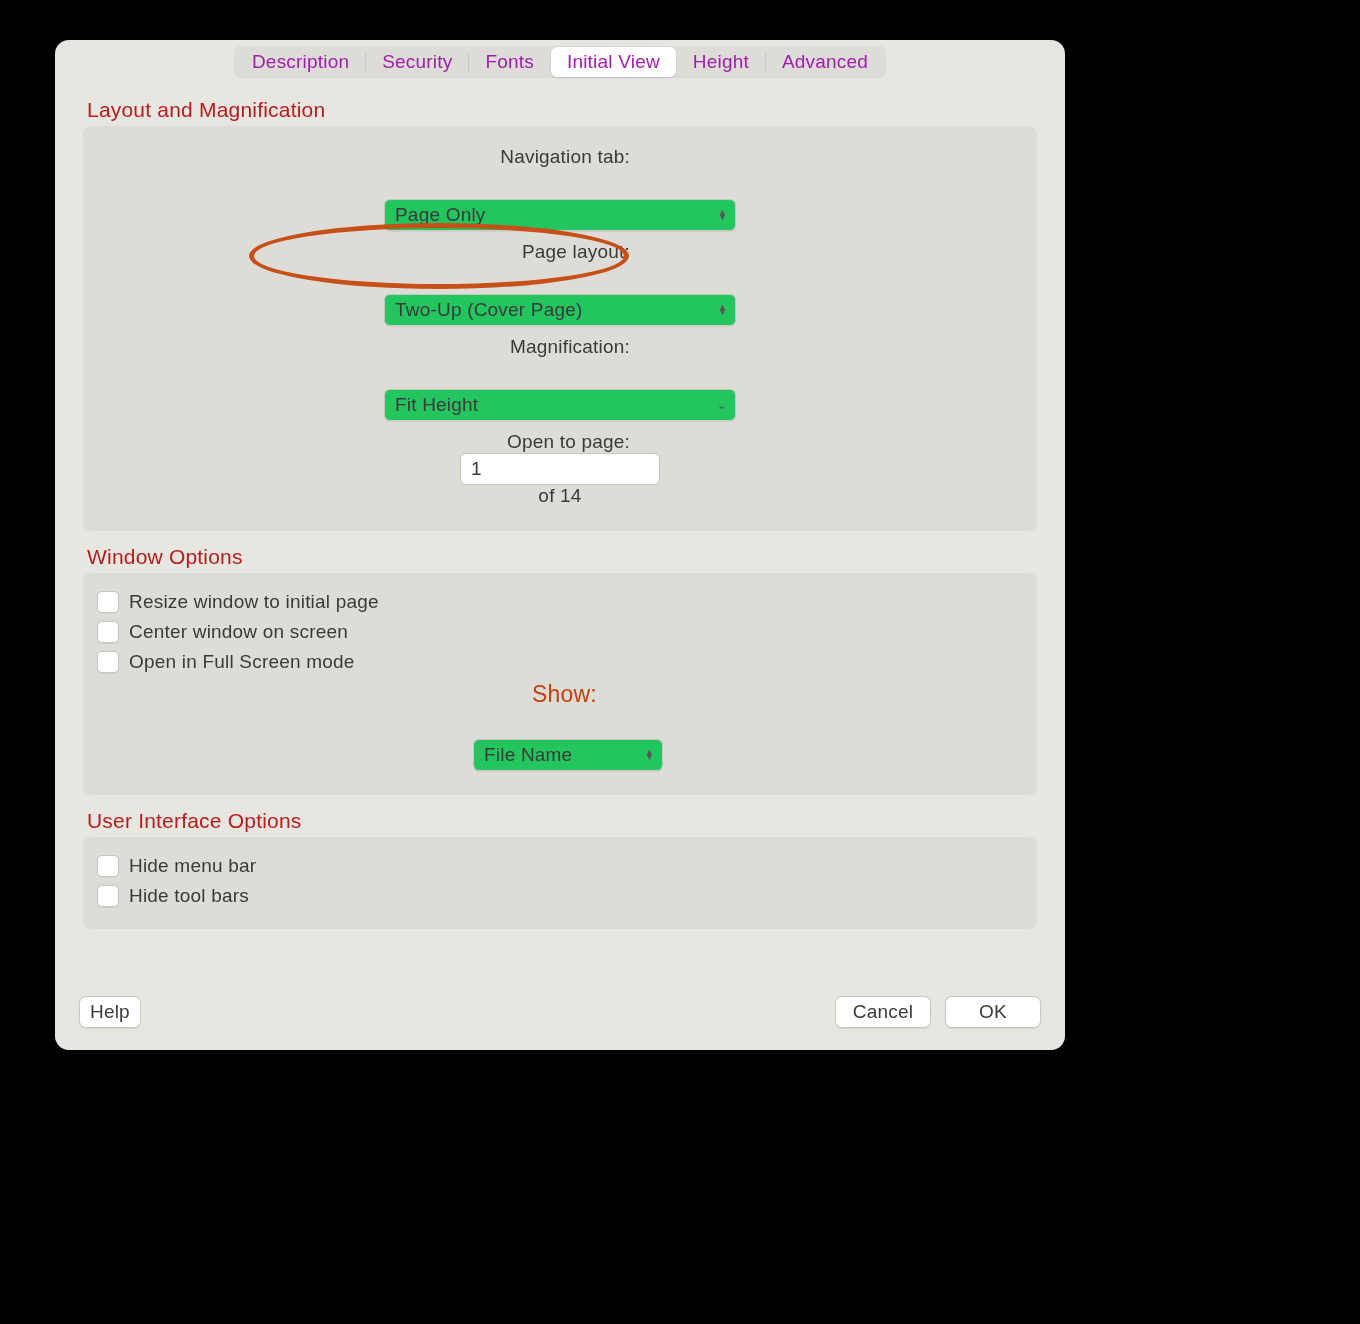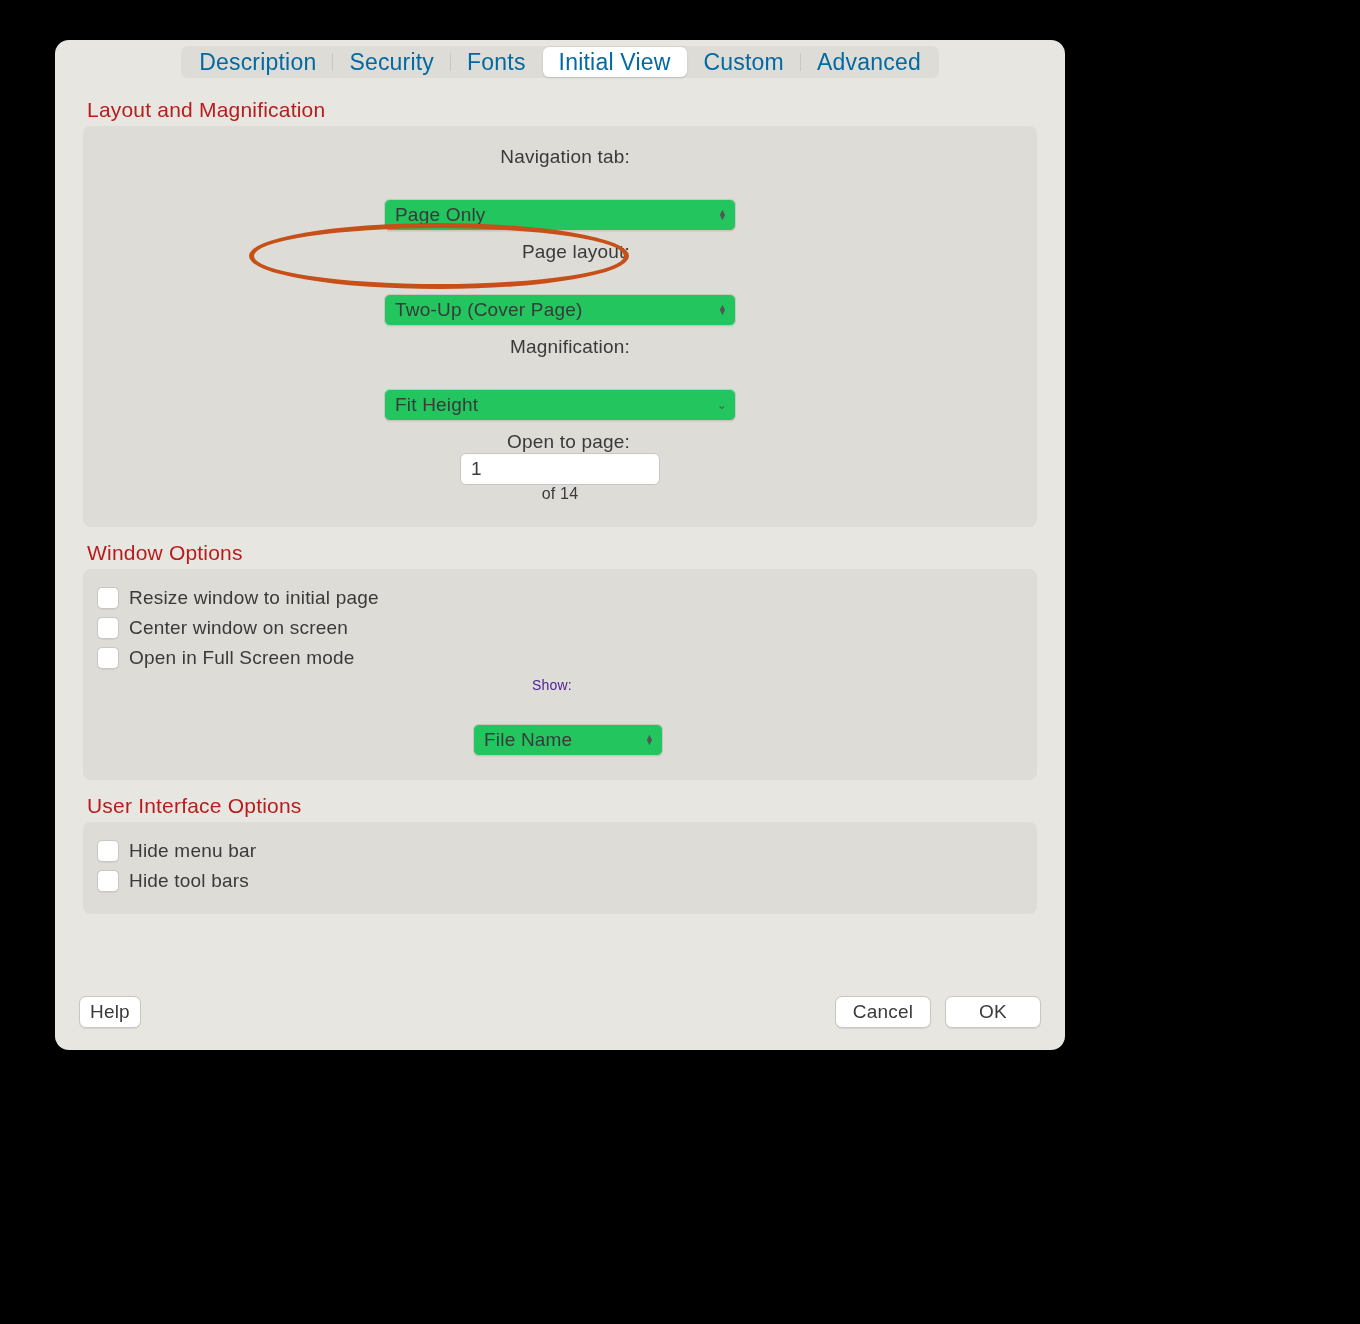--- a/index.html
+++ b/index.html
@@ -42,22 +42,22 @@
     .tabbar {
       display: flex;
       align-items: center;
       background: #dedcD7;
       border-radius: 7px;
       padding: 2px;
       height: 32px;
     }
     .tab {
       padding: 3px 16px;
-      font-size: 23px;
-      color: #0369a1;
+      font-size: 19px;
+      color: #a21caf;
       cursor: default;
       border-radius: 6px;
       line-height: 24px;
     }
     .tab.active {
       background: #fff;
       box-shadow: 0 0.5px 2px rgba(0,0,0,.15);
     }
     .tab-sep {
       width: 1px;
@@ -124,21 +124,21 @@
       border-radius: 6px;
       height: 32px;
       padding: 0 10px;
       font-size: 19px;
       color: #3a3a3a;
       display: flex;
       align-items: center;
       width: 200px;
     }
     .oftext {
-      font-size: 16px;
+      font-size: 19px;
       color: #3a3a3a;
     }
     .checkrow {
       display: flex;
       align-items: flex-start;
       margin: 8px 0;
     }
     .checkbox {
       width: 22px;
       height: 22px;
@@ -187,21 +187,21 @@
   <div class="tabs">
     <div class="tabbar">
       <div class="tab">Description</div>
       <div class="tab-sep"></div>
       <div class="tab">Security</div>
       <div class="tab-sep"></div>
       <div class="tab">Fonts</div>
       <div class="tab-sep" style="visibility:hidden"></div>
       <div class="tab active">Initial View</div>
       <div class="tab-sep" style="visibility:hidden"></div>
-      <div class="tab">Custom</div>
+      <div class="tab">Height</div>
       <div class="tab-sep"></div>
       <div class="tab">Advanced</div>
     </div>
   </div>
 
   <div class="content">
 
     <div class="section-title">Layout and Magnification</div>
     <div class="group" style="position:relative;">
 
@@ -253,21 +253,21 @@
       </div>
       <div class="checkrow">
         <div class="checkbox"></div>
         <div class="checklabel">Center window on screen</div>
       </div>
       <div class="checkrow">
         <div class="checkbox"></div>
         <div class="checklabel">Open in Full Screen mode</div>
       </div>
       <div class="row" style="margin-top:6px;">
-        <div style="width:60px; font-size:14px; color:#4c1d95; padding-left:2px;">Show:</div>
+        <div style="width:60px; font-size:23px; color:#c2410c; padding-left:2px;">Show:</div>
         <div class="select" style="width:190px; margin-left:16px;">
           <span>File Name</span>
           <span class="caret">
               <span>▲</span>
               <span>▼</span>
             </span>
         </div>
       </div>
     </div>
 

